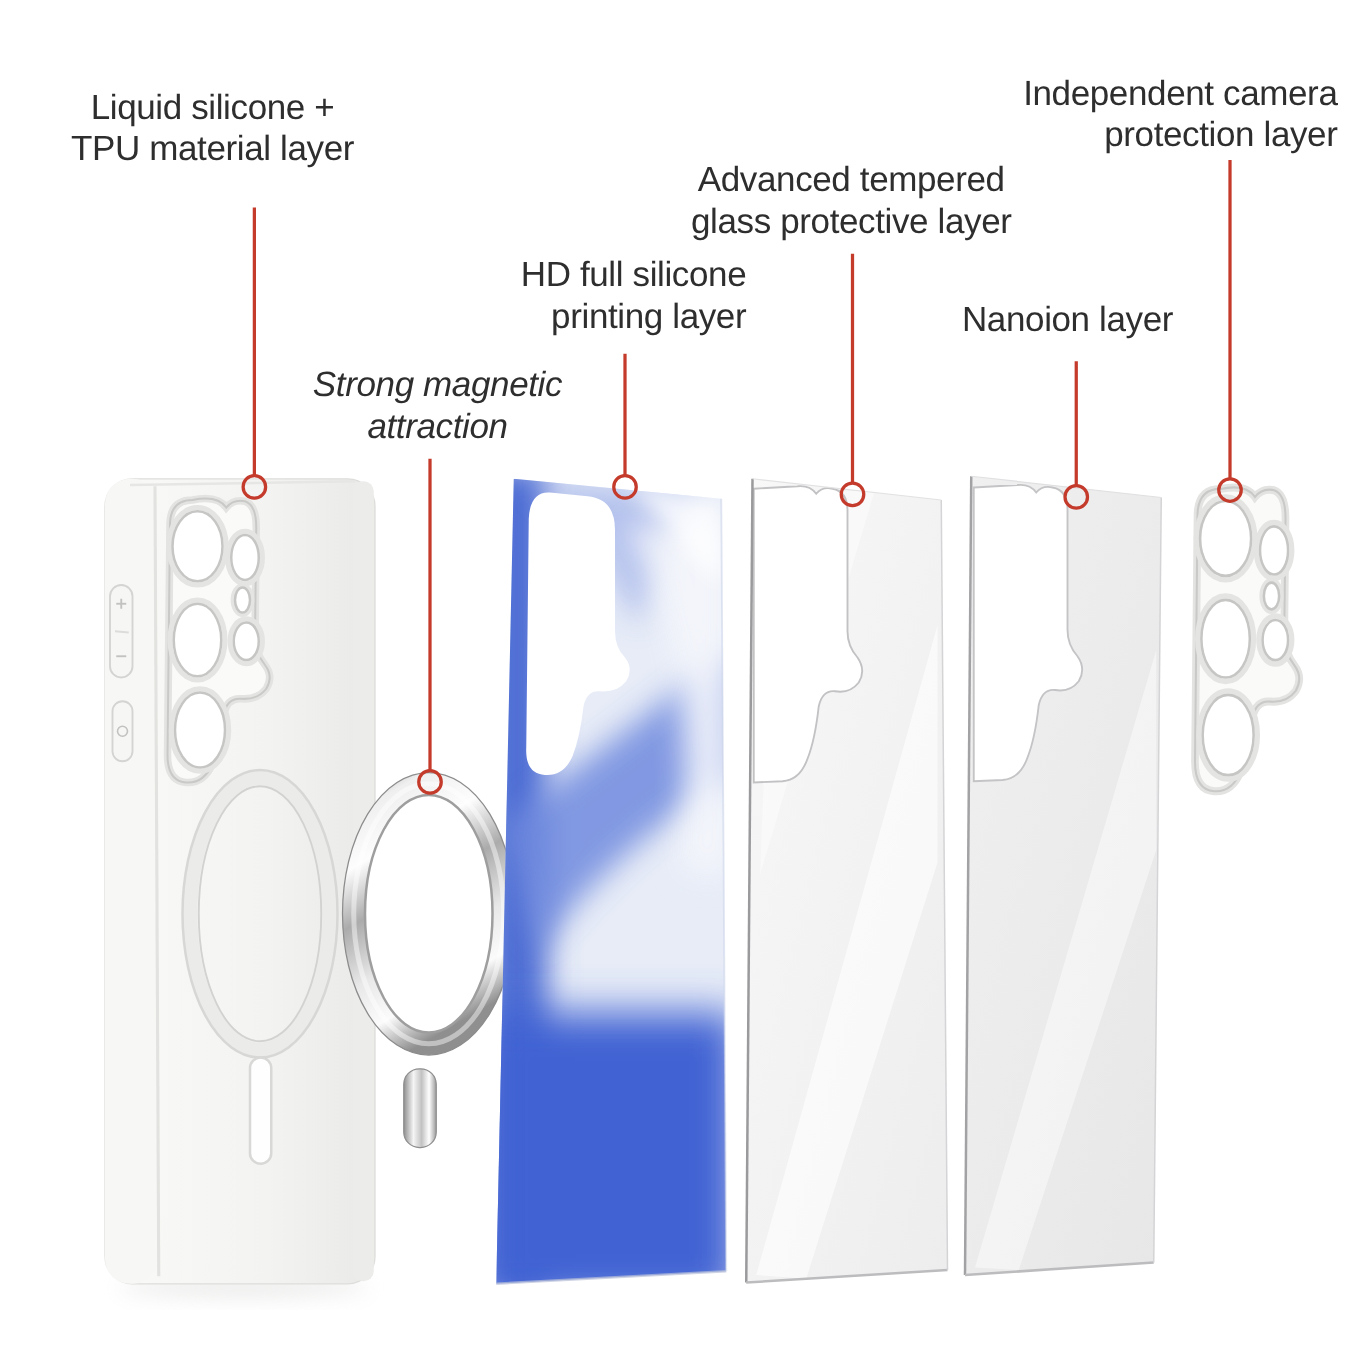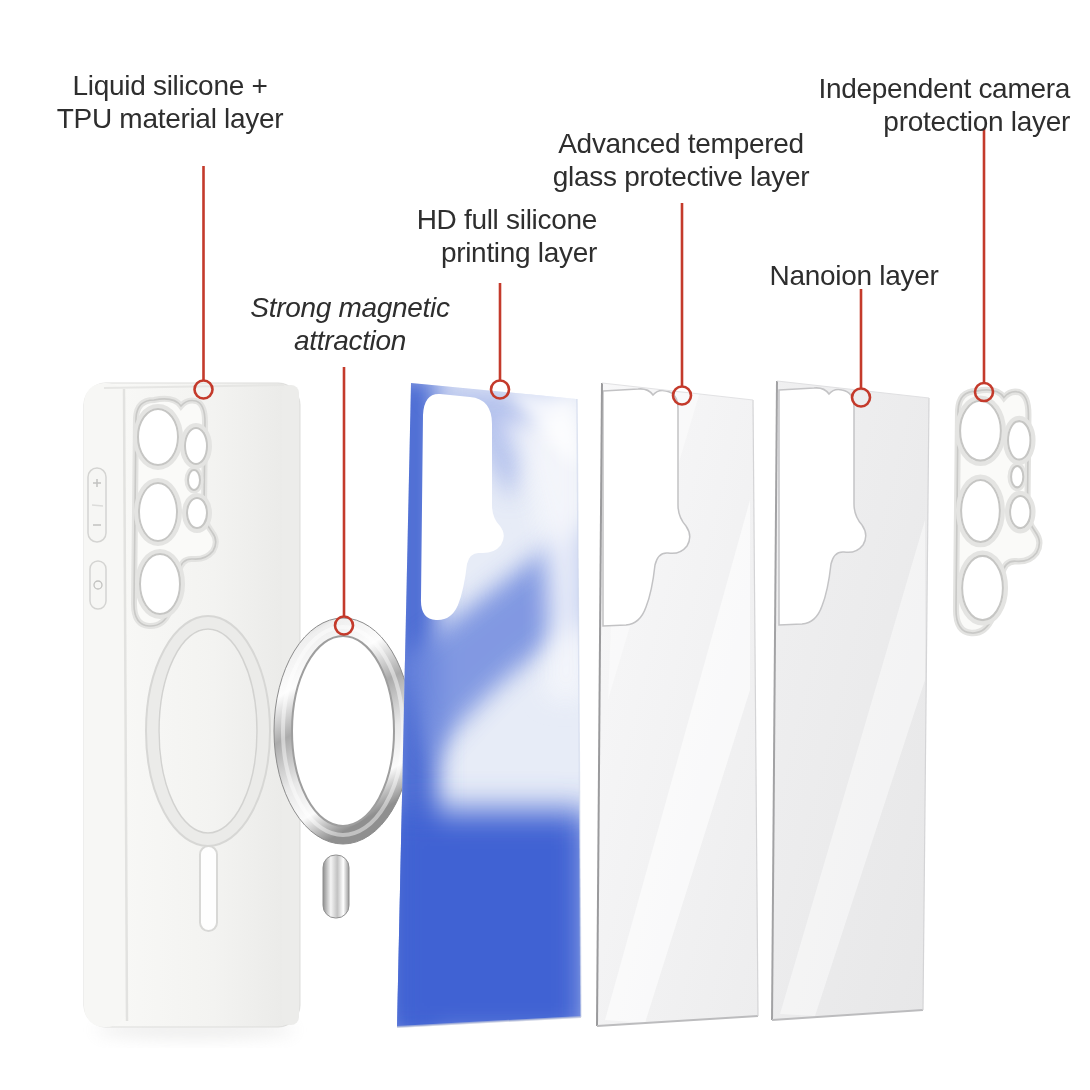--- a/index.html
+++ b/index.html
@@ -194,18 +194,18 @@
 
   <div class="callout-label ta-c" style="left:200px;top:291px;width:300px;font-style:italic;">Strong magnetic
 attraction</div>
 
   <div class="callout-label ta-r" style="left:297px;top:203px;width:300px;">HD full silicone
 printing layer</div>
 
   <div class="callout-label ta-c" style="left:502px;top:127px;width:358px;">Advanced tempered
 glass protective layer</div>
 
-  <div class="callout-label ta-c" style="left:729px;top:259px;width:250px;">Nanoion layer</div>
-
-  <div class="callout-label ta-r" style="left:768px;top:72px;width:302px;">Independent camera
+  <div class="callout-label ta-c" style="left:729px;top:239px;width:250px;">Nanoion layer</div>
+
+  <div class="callout-label ta-r" style="left:768px;top:58px;width:302px;">Independent camera
 protection layer</div>
 
 </div>
 
 </body></html>

